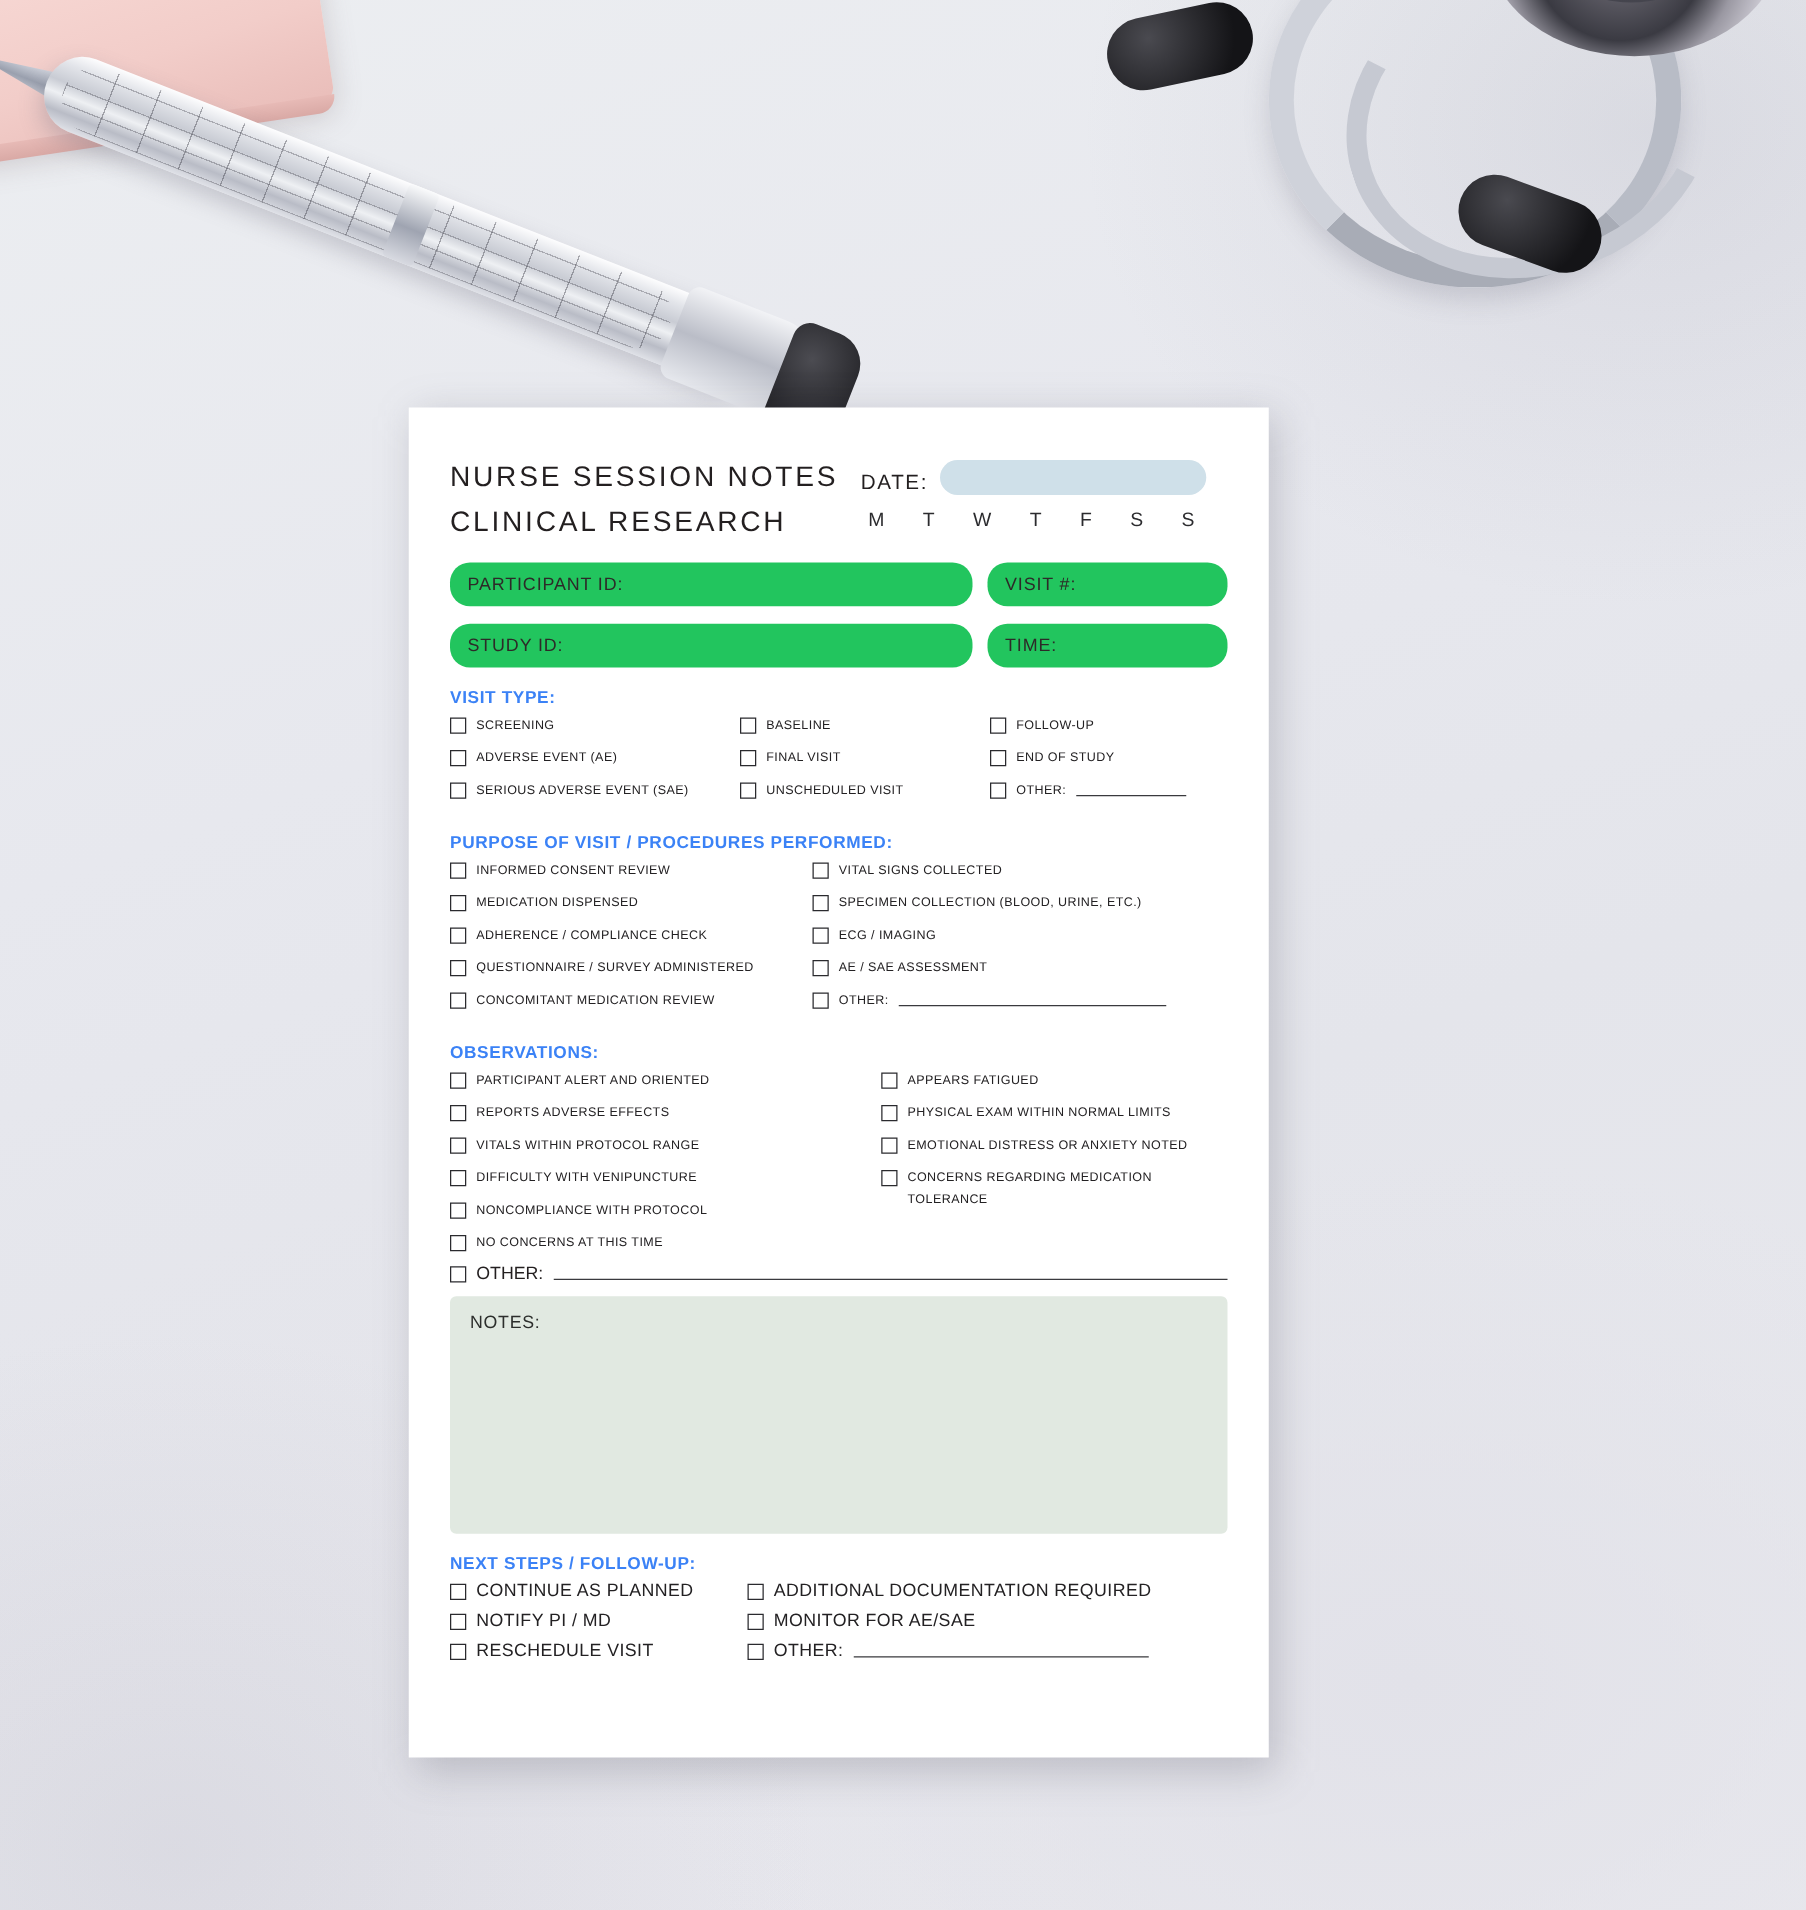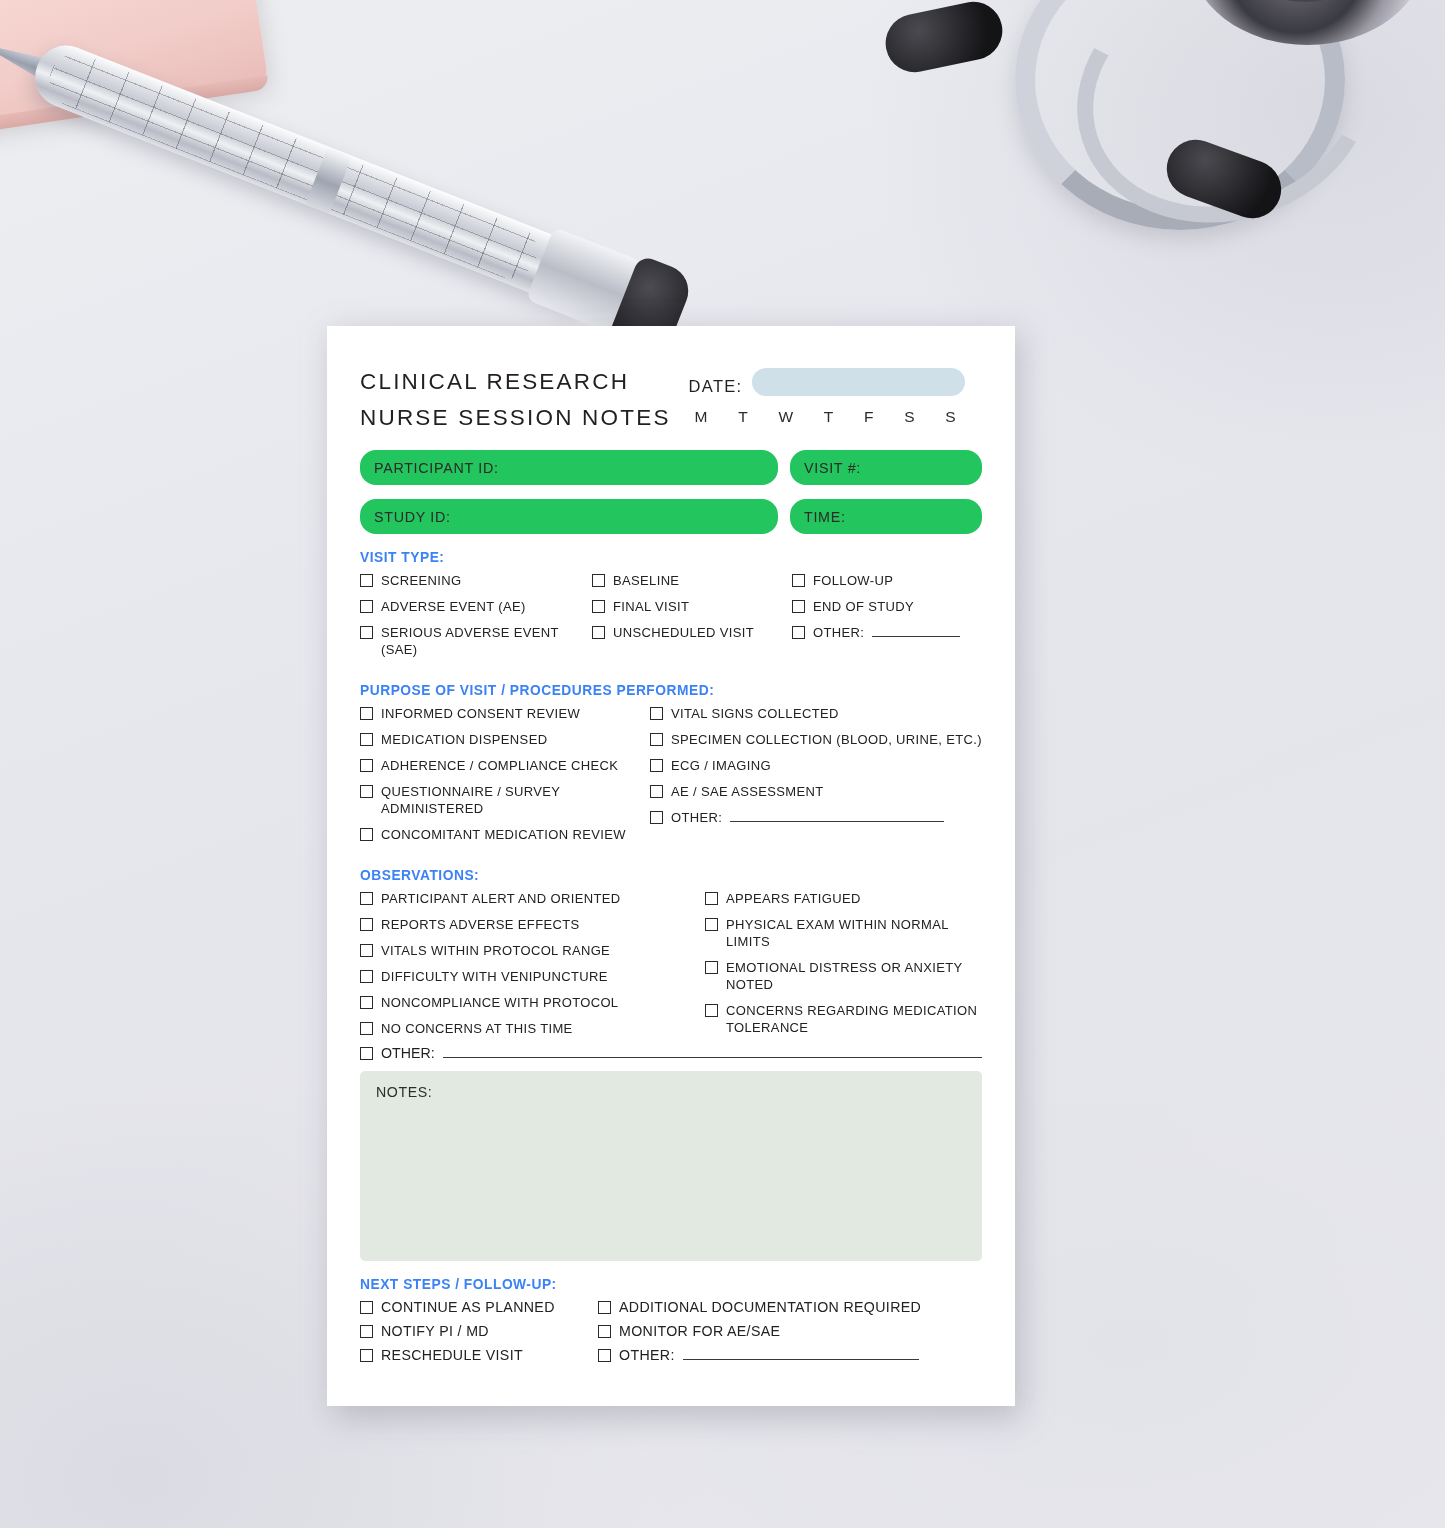--- a/index.html
+++ b/index.html
@@ -169,21 +169,21 @@
     margin-top:16px; margin-bottom:7px; color:#3b82f6;
   }
 
   
   .cb{
     width:13px; height:13px; border:1.6px solid #2a2a2e;
     display:inline-block; flex:0 0 13px; margin-top:2px;
   }
   .item{
     display:flex; align-items:flex-start; gap:8px;
-    font-size:13px; letter-spacing:.35px; line-height:17px;
+    font-size:10px; letter-spacing:.35px; line-height:17px;
     margin-bottom:9px; color:#232123;
   }
   .item .txt{ padding-top:0px; }
   .rule{
     display:inline-block; border-bottom:1.2px solid #3a3a3e;
     height:13px;
   }
 
   
   .vt-grid{ display:flex; }
@@ -245,22 +245,22 @@
     <div class="chest-inner"></div>
   </div>
 </div>
 
 <div class="card-shadow"></div>
 
 <div class="card">
 
   <div class="hdr">
     <div>
+      <div class="hdr-title">NURSE SESSION NOTES</div>
       <div class="hdr-title">CLINICAL RESEARCH</div>
-      <div class="hdr-title">NURSE SESSION NOTES</div>
     </div>
     <div class="hdr-right">
       <div class="date-row">
         <span class="date-label">DATE:</span>
         <span class="date-box"></span>
       </div>
       <div class="days">
         <span>M</span>
         <span>T</span>
         <span>W</span>

